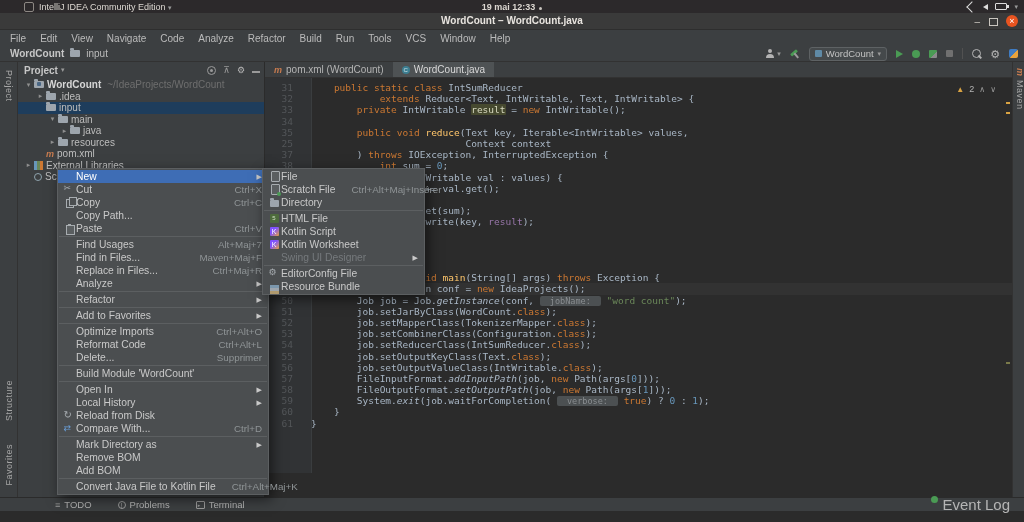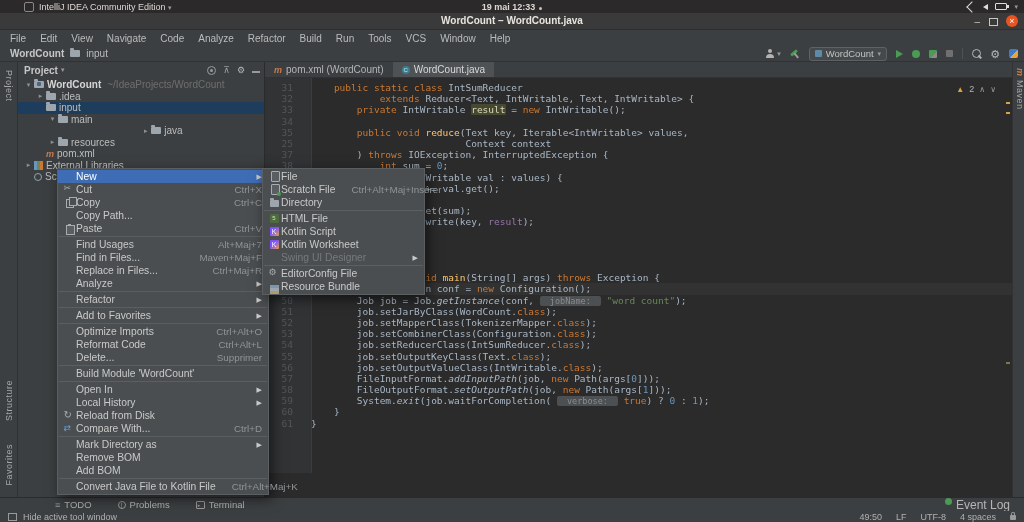--- a/index.html
+++ b/index.html
@@ -146,21 +146,21 @@
   .ig-bundle{width:9px;height:3px;background:#9da5ad;top:3px;box-shadow:0 -3px 0 #7b97ad,0 3px 0 #b09a6e}
   
   #toolrow{left:0;top:497px;width:1024px;height:14px;background:#3c3f41;border-top:1px solid #2b2b2b;
            display:flex;align-items:center;font-size:9.5px;color:#b5b5b5;box-sizing:border-box;padding-left:55px}
   .toolbtn{display:flex;align-items:center;gap:4px;margin-right:26px}
   .tb-todo{font-size:9px;color:#9a9a9a}
   .tb-problems{width:8px;height:8px;border-radius:50%;border:1px solid #9a9a9a;font-size:7px;line-height:8px;text-align:center;
                color:#9a9a9a;box-sizing:border-box}
   .tb-terminal{width:9px;height:8px;border:1px solid #9a9a9a;border-radius:1px;font-size:5px;line-height:7px;color:#9a9a9a;
                text-align:left;padding-left:1px;box-sizing:border-box}
-  #eventlog{margin-left:auto;margin-right:14px;display:flex;gap:4px;font-size:12px;color:#b5b5b5}
+  #eventlog{margin-left:auto;margin-right:14px;display:flex;gap:4px;font-size:15px;color:#b5b5b5}
   .ev-dot{width:7px;height:7px;border-radius:50%;background:#4a9b54}
   #statusbar{left:0;top:511px;width:1024px;height:11px;background:#3c3f41;display:flex;align-items:center;
              font-size:9px;color:#b0b0b0;box-sizing:border-box;padding:0 8px}
   .st-ico{width:7px;height:6px;border:1px solid #9a9a9a;margin-right:6px}
   #stright{margin-left:auto;display:flex;align-items:center;gap:14px}
   .ico-lock{width:6px;height:5px;background:#9a9a9a;border-radius:1px;position:relative;margin-top:2px}
   .ico-lock::before{content:"";position:absolute;left:1px;top:-3px;width:2px;height:3px;border:1px solid #9a9a9a;border-bottom:none;
                     border-radius:2px 2px 0 0}
 </style>
 </head>
@@ -265,21 +265,21 @@
           <div class="trow sel" style="padding-left: 18px;">
             <span class="chev"></span>
             <span class="ti ti-folder"></span>
             <span class="lbl">input</span>
           </div>
           <div class="trow" style="padding-left: 30px;">
             <span class="chev">▾</span>
             <span class="ti ti-folder"></span>
             <span class="lbl">main</span>
           </div>
-          <div class="trow" style="padding-left: 42px; justify-content: center;">
+          <div class="trow" style="padding-left: 42px;">
             <span class="chev">▸</span>
             <span class="ti ti-folder"></span>
             <span class="lbl">java</span>
           </div>
           <div class="trow" style="padding-left: 30px;">
             <span class="chev">▸</span>
             <span class="ti ti-folder"></span>
             <span class="lbl">resources</span>
           </div>
           <div class="trow" style="padding-left: 18px;">
@@ -405,21 +405,21 @@
                 <span class="runglyphs">
                   <span class="gut-tri"></span>
                   <span class="gut-dot"></span>
                 </span>
               </span>
               <span class="ctext"><span class="k">    public static void </span><span class="d">main</span><span>(String[] args) </span><span class="k">throws </span><span>Exception {</span></span>
             </div>
             <div class="crow cur">
               <span class="cnum cur">49</span>
               <span class="cico"></span>
-              <span class="ctext"><span>        Configuration conf = </span><span class="k">new </span><span>Configuration();</span></span>
+              <span class="ctext"><span>        Configuration conf = </span><span class="k">new </span><span>IdeaProjects();</span></span>
             </div>
             <div class="crow">
               <span class="cnum">50</span>
               <span class="cico"></span>
               <span class="ctext"><span>        Job job = Job.</span><span class="m">getInstance</span><span>(conf, </span><span class="h">jobName:</span><span> </span><span class="s">"word count"</span><span>);</span></span>
             </div>
             <div class="crow">
               <span class="cnum">51</span>
               <span class="cico"></span>
               <span class="ctext"><span>        job.setJarByClass(WordCount.</span><span class="k">class</span><span>);</span></span>
@@ -698,25 +698,14 @@
           <span class="tb-terminal">▸</span>
           <span>Terminal</span>
         </span>
       </span>
     <span id="eventlog">
       <span class="ev-dot"></span>
       <span>Event Log</span>
     </span>
   </div>
 
-  <div id="statusbar" class="abs">
-    <span class="st-ico"></span>
-    <span>Hide active tool window</span>
-    <span id="stright">
-      <span>49:50</span>
-      <span>LF</span>
-      <span>UTF-8</span>
-      <span>4 spaces</span>
-      <span class="ico-lock"></span>
-    </span>
-  </div>
 
 </div>
 
 </body></html>

